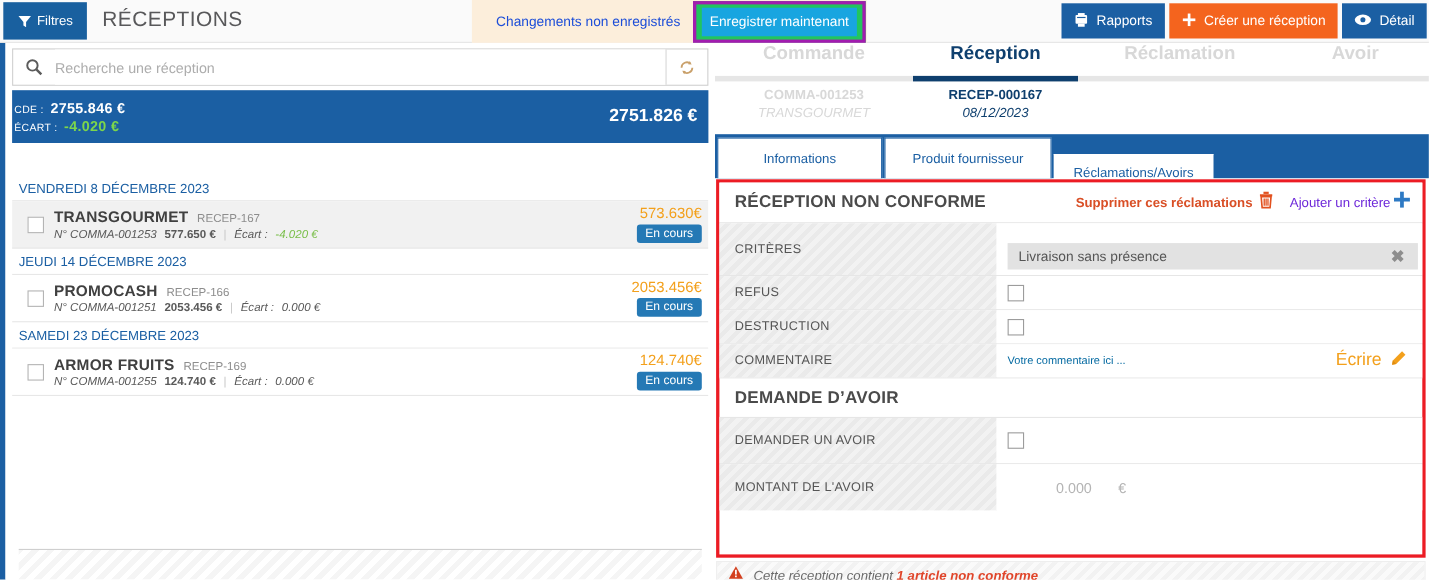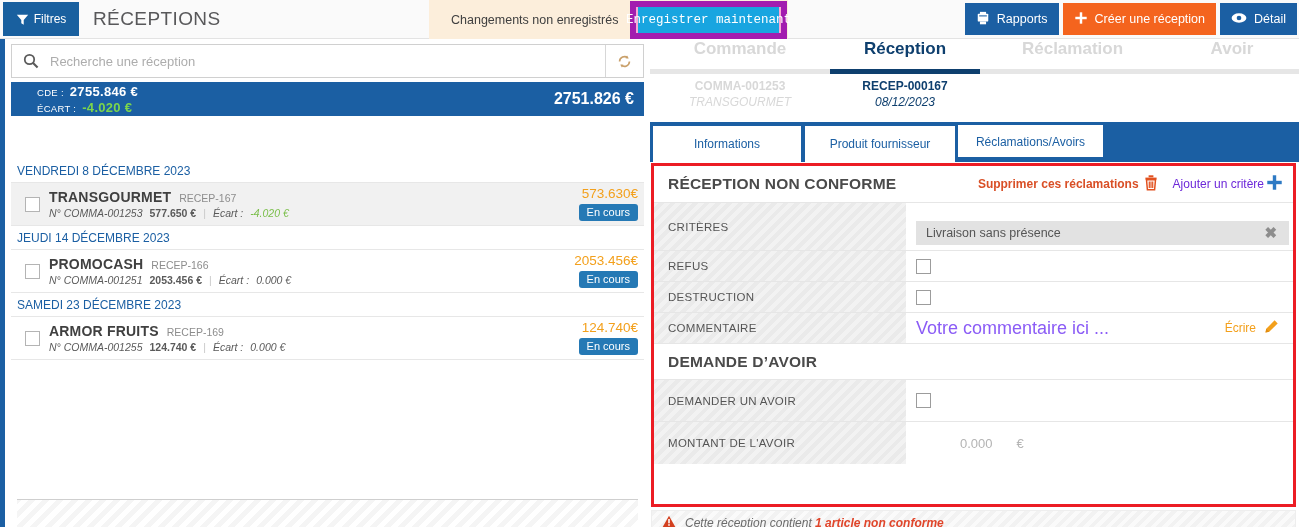--- a/index.html
+++ b/index.html
@@ -34,26 +34,26 @@
     font-size:19px; color:#58585a; letter-spacing:0.4px;
     display:flex; align-items:center; padding-left:14px;
     font-weight:400;
   }
   .topbar-spacer { flex:1 1 auto; }
   .unsaved-zone {
     position:absolute; left:429px; top:0; width:359px; height:39px;
     background:#fceedb; display:flex; align-items:center;
   }
   .unsaved-text {
-    font-size:12.5px; color:#404040; padding-left:22px; white-space:nowrap;
+    font-size:12.5px; color:#1d4ed8; padding-left:22px; white-space:nowrap;
   }
   .save-now-wrap {
     position:absolute; left:630px; top:1px; width:157px; height:38px;
-    border:6px solid #a21caf; background:#f9a8d4;
-    display:flex; align-items:center; justify-content:center;font-family:Liberation Mono, monospace;
+    border:3px solid #a21caf; background:#22c55e;
+    display:flex; align-items:center; justify-content:center;
   }
   .save-now-btn {
     width:141px; height:26px; background:#18a5e0; color:#fff;
     font-size:12.5px; display:flex; align-items:center; justify-content:center;
     cursor:pointer; white-space:nowrap;
   }
   .top-actions {
     position:absolute; right:2px; top:3px; height:32px;
     display:flex; align-items:stretch; gap:4px;
   }
@@ -78,22 +78,22 @@
     flex:1 1 auto; border:none; outline:none; font-size:13px;
     color:#555; font-family:"Liberation Sans", sans-serif; height:100%;
   }
   .search-input::placeholder { color:#adadad; }
   .refresh-box {
     width:38px; height:100%; border-left:1px solid #d7d7d7;
     display:flex; align-items:center; justify-content:center; cursor:pointer;
   }
 
   .totals-bar {
-    margin:4px 6px 0 6px; height:34px; background:#1b5fa3; color:#fff;
-    display:flex; align-items:center; padding:0 26px; position:relative;
+    margin:4px 6px 0 6px; height:48px; background:#1b5fa3; color:#fff;
+    display:flex; align-items:center; padding:0 2px; position:relative;
   }
   .tot-left { display:flex; flex-direction:column; gap:1px; }
   .tot-line { display:flex; align-items:baseline; gap:6px; font-size:10.5px; letter-spacing:.3px; }
   .tot-line .lbl { font-size:9.5px; }
   .tot-line .val { font-size:13px; font-weight:bold; }
   .tot-line .val.green { color:#7cd64b; }
   .tot-right {
     position:absolute; right:10px; top:50%; transform:translateY(-50%);
     font-size:16px; font-weight:bold;
   }
@@ -216,24 +216,24 @@
     width:100%; height:24px; background:#e2e2e2; display:flex; align-items:center;
     padding:0 8px 0 10px; font-size:12.5px; color:#555;margin-top:13px;
   }
   .crit-chip .txt { flex:1 1 auto; }
   .crit-x { color:#8d8d8d; font-size:15px; font-weight:bold; cursor:pointer; padding-right:4px; }
   .row-refus, .row-destruction { height:31px; }
   .fld-check {
     width:15px; height:15px; border:1px solid #9c9c9c; background:#fff; cursor:pointer;
   }
   .row-comment { height:31px; }
-  .comment-ph { font-size:18px; color:#8b5cf6; flex:1 1 auto; }
+  .comment-ph { font-size:10px; color:#0369a1; flex:1 1 auto; }
   .ecrire {
     display:flex; align-items:center; gap:8px; color:#f3a01c;
-    font-size:12px; cursor:pointer; padding-right:6px;
+    font-size:16px; cursor:pointer; padding-right:6px;
   }
   .sub-head {
     height:36px; display:flex; align-items:center; padding-left:14px;
     border-top:1px solid #e6e6e6;
     font-size:15.5px; font-weight:bold; color:#4a4a4a; letter-spacing:.2px;
   }
   .row-avoir { height:42px; }
   .row-montant { height:43px; }
   .montant-val { font-size:13px; color:#b4b4b4; padding-left:44px; }
   .montant-eur { font-size:13px; color:#b4b4b4; padding-left:24px; }
@@ -433,21 +433,21 @@
       </div>
       <div class="doc-sub-col active" style="left:180px; width:150px;">
         <div class="l1">RECEP-000167</div>
         <div class="l2">08/12/2023</div>
       </div>
     </div>
 
     <div class="subtab-bar">
       <div class="subtab" style="left:2px; width:150px;">Informations</div>
       <div class="subtab" style="left:154px; width:152px;">Produit fournisseur</div>
-      <div class="subtab active" style="left:308px; width:145px; height:32px; top:3px;">Réclamations/Avoirs</div>
+      <div class="subtab active" style="left:308px; width:145px; height:32px; top:18px;">Réclamations/Avoirs</div>
     </div>
 
     <div class="redbox">
 
       <div class="section-head">
         <div class="section-title">RÉCEPTION NON CONFORME</div>
         <div class="sh-spacer"></div>
         <div class="sh-action del">
           <span>Supprimer ces réclamations</span>
         </div>

